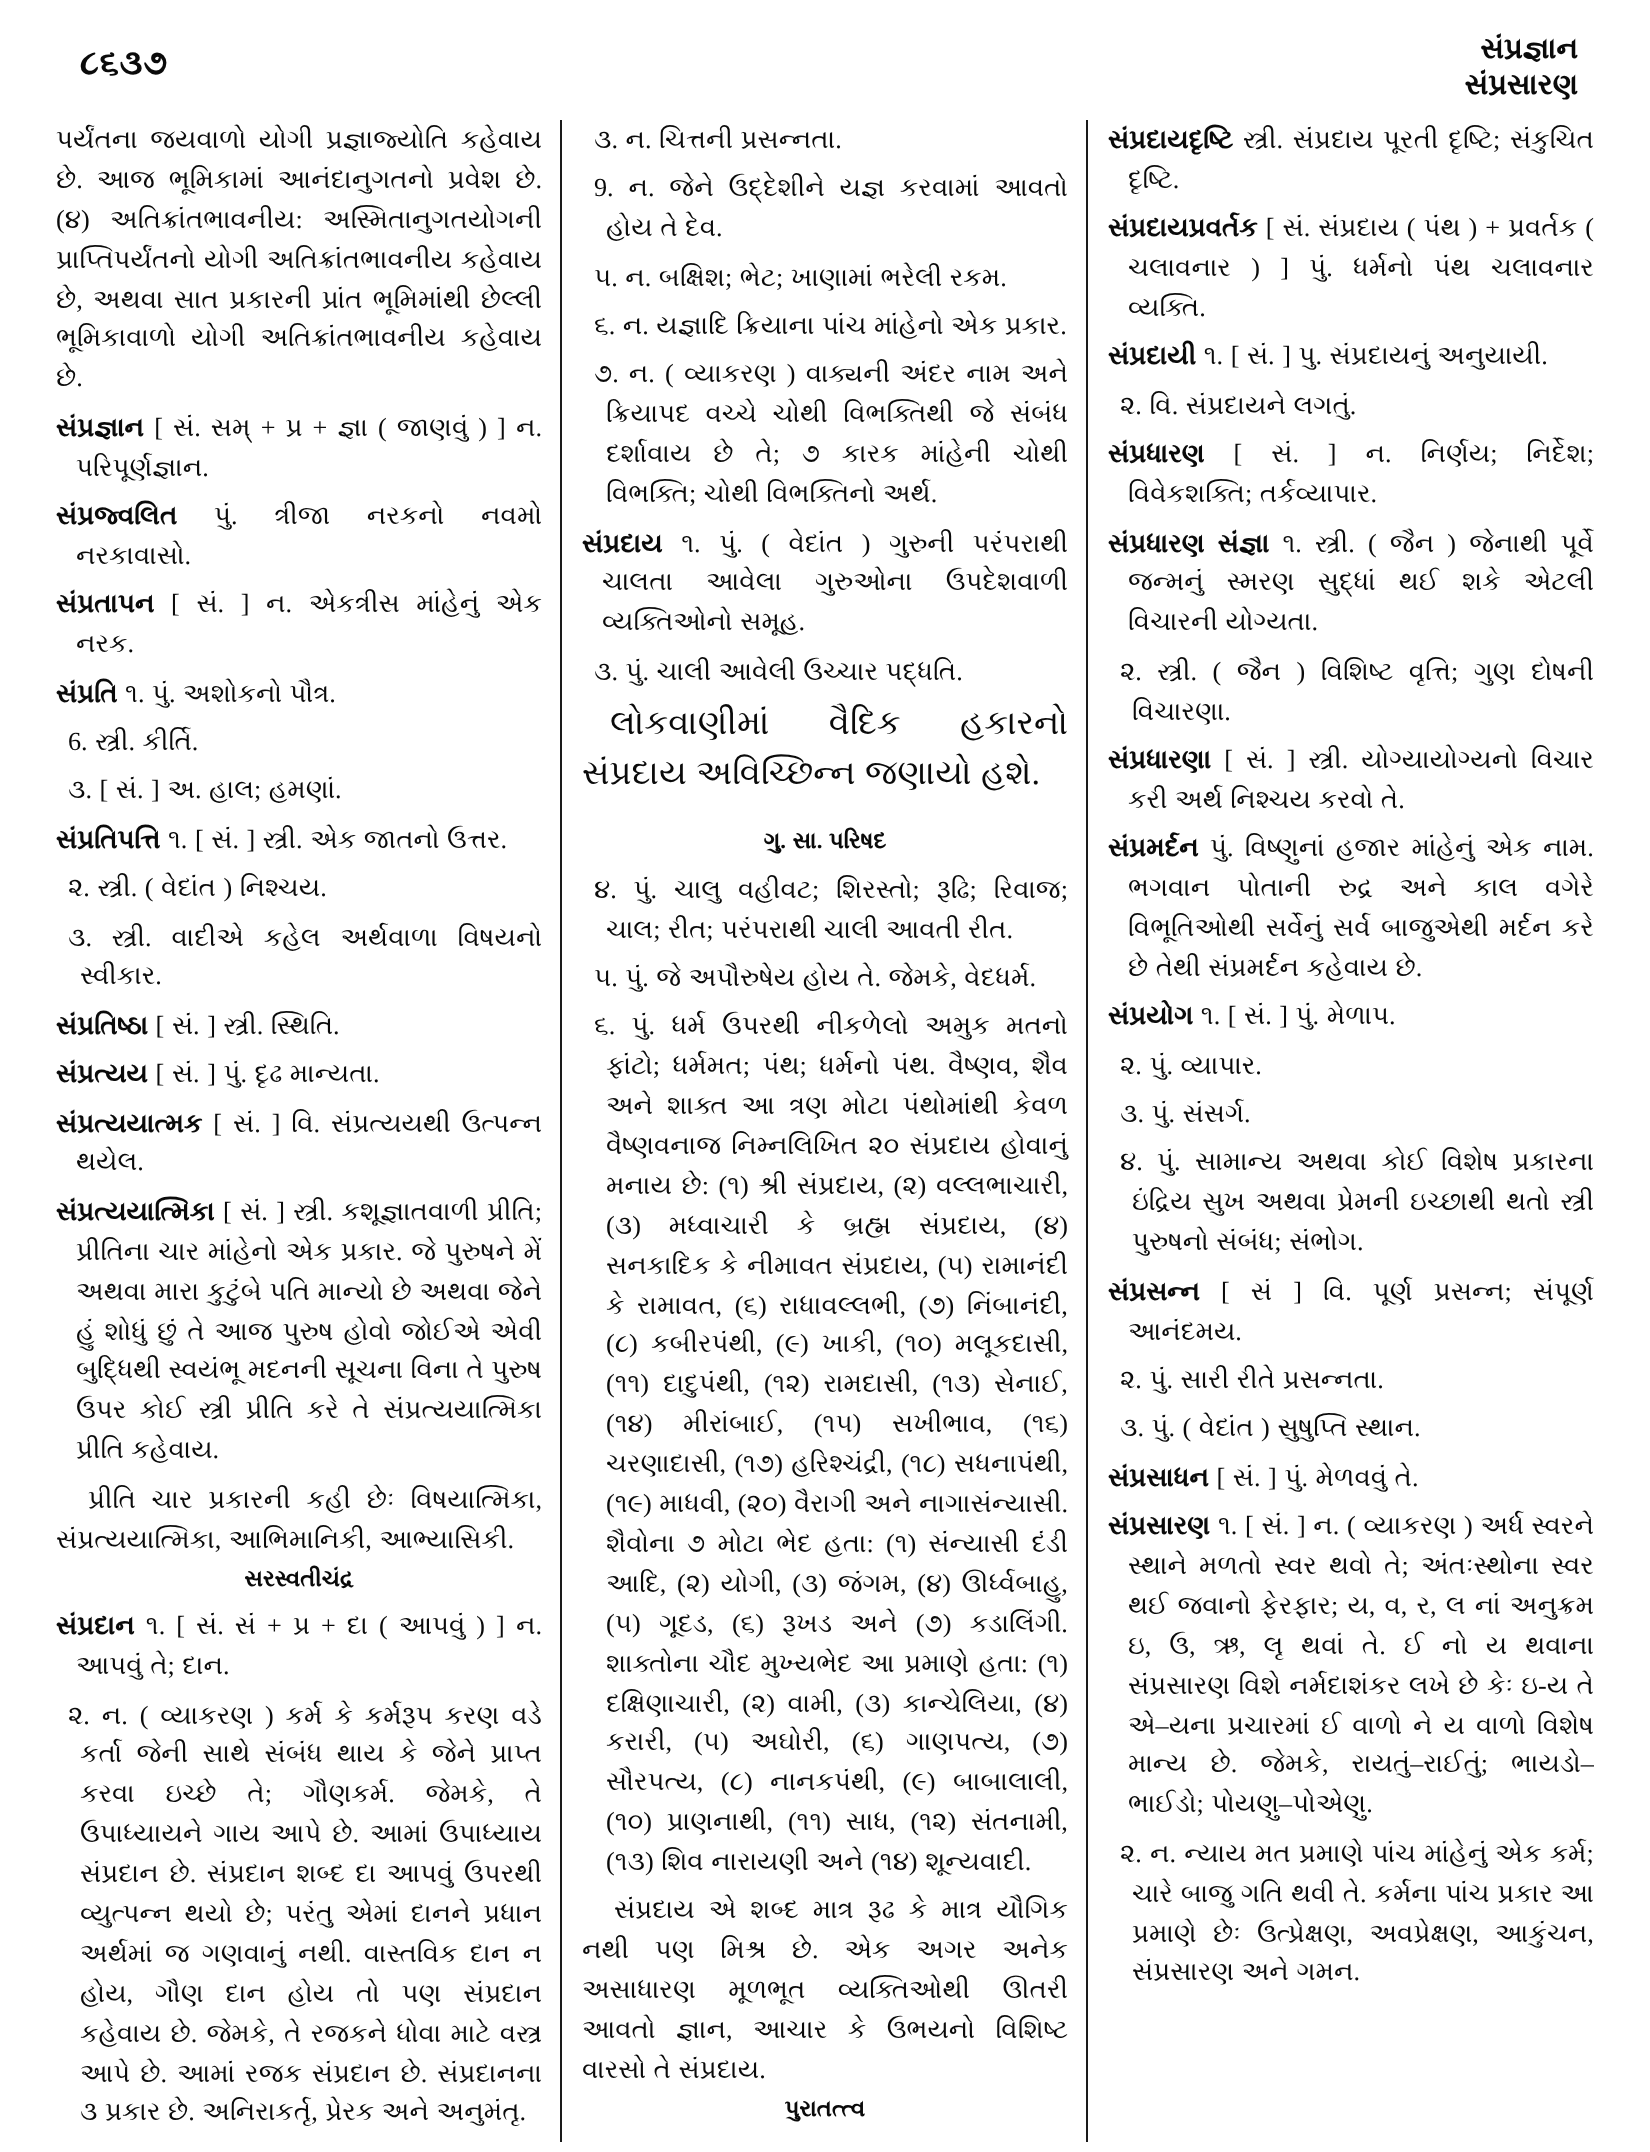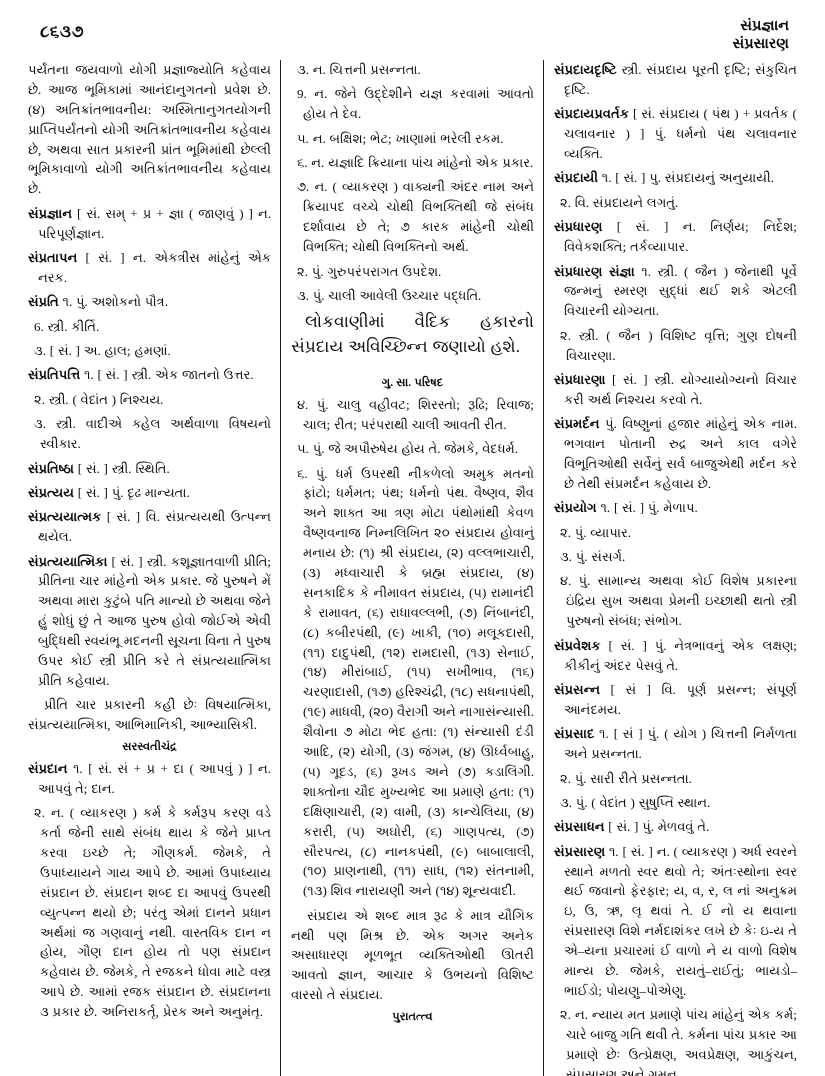--- a/index.html
+++ b/index.html
@@ -139,20 +139,21 @@
       <div>સંપ્રજ્ઞાન</div>
       <div>સંપ્રસારણ</div>
     </div>
   </div>
 
   <div class="columns">
     <div class="col rule-right">
       <div class="col-inner" id="col-1">
           <p class="first">પર્યંતના જયવાળો યોગી પ્રજ્ઞાજ્યોતિ કહેવાય છે. આજ ભૂમિકામાં આનંદાનુગતનો પ્રવેશ છે. (૪) અતિક્રાંતભાવનીય: અસ્મિતાનુગતયોગની પ્રાપ્તિપર્યંતનો યોગી અતિક્રાંતભાવનીય કહેવાય છે, અથવા સાત પ્રકારની પ્રાંત ભૂમિમાંથી છેલ્લી ભૂમિકાવાળો યોગી અતિક્રાંતભાવનીય કહેવાય છે.</p>
           <p class="entry"><span class="hw">સંપ્રજ્ઞાન</span><span> [ સં. સમ્ + પ્ર + જ્ઞા ( જાણવું ) ] ન. પરિપૂર્ણજ્ઞાન.</span></p>
+          <p class="entry"><span class="hw">સંપ્રજ્વલિત</span><span> પું. ત્રીજા નરકનો નવમો નરકાવાસો.</span></p>
           <p class="entry"><span class="hw">સંપ્રતાપન</span><span> [ સં. ] ન. એકત્રીસ માંહેનું એક નરક.</span></p>
           <p class="entry"><span class="hw">સંપ્રતિ</span><span> ૧. પું. અશોકનો પૌત્ર.</span></p>
           <p class="sense">6. સ્ત્રી. કીર્તિ.</p>
           <p class="sense">૩. [ સં. ] અ. હાલ; હમણાં.</p>
           <p class="entry"><span class="hw">સંપ્રતિપત્તિ</span><span> ૧. [ સં. ] સ્ત્રી. એક જાતનો ઉત્તર.</span></p>
           <p class="sense">૨. સ્ત્રી. ( વેદાંત ) નિશ્ચય.</p>
           <p class="sense">૩. સ્ત્રી. વાદીએ કહેલ અર્થવાળા વિષયનો સ્વીકાર.</p>
           <p class="entry"><span class="hw">સંપ્રતિષ્ઠા</span><span> [ સં. ] સ્ત્રી. સ્થિતિ.</span></p>
           <p class="entry"><span class="hw">સંપ્રત્યય</span><span> [ સં. ] પું. દૃઢ માન્યતા.</span></p>
           <p class="entry"><span class="hw">સંપ્રત્યયાત્મક</span><span> [ સં. ] વિ. સંપ્રત્યયથી ઉત્પન્ન થયેલ.</span></p>
@@ -163,21 +164,21 @@
           <p class="sense">૨. ન. ( વ્યાકરણ ) કર્મ કે કર્મરૂપ કરણ વડે કર્તા જેની સાથે સંબંધ થાય કે જેને પ્રાપ્ત કરવા ઇચ્છે તે; ગૌણકર્મ. જેમકે, તે ઉપાધ્યાયને ગાય આપે છે. આમાં ઉપાધ્યાય સંપ્રદાન છે. સંપ્રદાન શબ્દ દા આપવું ઉપરથી વ્યુત્પન્ન થયો છે; પરંતુ એમાં દાનને પ્રધાન અર્થમાં જ ગણવાનું નથી. વાસ્તવિક દાન ન હોય, ગૌણ દાન હોય તો પણ સંપ્રદાન કહેવાય છે. જેમકે, તે રજકને ધોવા માટે વસ્ત્ર આપે છે. આમાં રજક સંપ્રદાન છે. સંપ્રદાનના ૩ પ્રકાર છે. અનિરાકર્તૃ, પ્રેરક અને અનુમંતૃ.</p>
         </div>
     </div>
     <div class="col rule-right">
       <div class="col-inner" id="col-2">
           <p class="sense">૩. ન. ચિત્તની પ્રસન્નતા.</p>
           <p class="sense">9. ન. જેને ઉદ્દેશીને યજ્ઞ કરવામાં આવતો હોય તે દેવ.</p>
           <p class="sense">૫. ન. બક્ષિશ; ભેટ; ખાણામાં ભરેલી રકમ.</p>
           <p class="sense">૬. ન. યજ્ઞાદિ ક્રિયાના પાંચ માંહેનો એક પ્રકાર.</p>
           <p class="sense">૭. ન. ( વ્યાકરણ ) વાક્યની અંદર નામ અને ક્રિયાપદ વચ્ચે ચોથી વિભક્તિથી જે સંબંધ દર્શાવાય છે તે; ૭ કારક માંહેની ચોથી વિભક્તિ; ચોથી વિભક્તિનો અર્થ.</p>
-          <p class="sense">૨. પું. ગુરુપરંપરાગત ઉપદેશ.</p>
+          <p class="entry"><span class="hw">સંપ્રદાય</span><span> ૧. પું. ( વેદાંત ) ગુરુની પરંપરાથી ચાલતા આવેલા ગુરુઓના ઉપદેશવાળી વ્યક્તિઓનો સમૂહ.</span></p>
           <p class="sense">૩. પું. ચાલી આવેલી ઉચ્ચાર પદ્ધતિ.</p>
           <p class="quote">લોકવાણીમાં વૈદિક હકારનો સંપ્રદાય અવિચ્છિન્ન જણાયો હશે.</p>
           <div class="src">ગુ. સા. પરિષદ</div>
           <p class="sense">૪. પું. ચાલુ વહીવટ; શિરસ્તો; રૂઢિ; રિવાજ; ચાલ; રીત; પરંપરાથી ચાલી આવતી રીત.</p>
           <p class="sense">૫. પું. જે અપૌરુષેય હોય તે. જેમકે, વેદધર્મ.</p>
           <p class="sense">૬. પું. ધર્મ ઉપરથી નીકળેલો અમુક મતનો ફાંટો; ધર્મમત; પંથ; ધર્મનો પંથ. વૈષ્ણવ, શૈવ અને શાક્ત આ ત્રણ મોટા પંથોમાંથી કેવળ વૈષ્ણવનાજ નિમ્નલિખિત ૨૦ સંપ્રદાય હોવાનું મનાય છે: (૧) શ્રી સંપ્રદાય, (૨) વલ્લભાચારી, (૩) મધ્વાચારી કે બ્રહ્મ સંપ્રદાય, (૪) સનકાદિક કે નીમાવત સંપ્રદાય, (૫) રામાનંદી કે રામાવત, (૬) રાધાવલ્લભી, (૭) નિંબાનંદી, (૮) કબીરપંથી, (૯) ખાકી, (૧૦) મલૂકદાસી, (૧૧) દાદુપંથી, (૧૨) રામદાસી, (૧૩) સેનાઈ, (૧૪) મીરાંબાઈ, (૧૫) સખીભાવ, (૧૬) ચરણાદાસી, (૧૭) હરિશ્ચંદ્રી, (૧૮) સધનાપંથી, (૧૯) માધવી, (૨૦) વૈરાગી અને નાગાસંન્યાસી. શૈવોના ૭ મોટા ભેદ હતા: (૧) સંન્યાસી દંડી આદિ, (૨) યોગી, (૩) જંગમ, (૪) ઊર્ધ્વબાહુ, (૫) ગૂદડ, (૬) રૂખડ અને (૭) કડાલિંગી. શાક્તોના ચૌદ મુખ્યભેદ આ પ્રમાણે હતા: (૧) દક્ષિણાચારી, (૨) વામી, (૩) કાન્ચેલિયા, (૪) કરારી, (૫) અઘોરી, (૬) ગાણપત્ય, (૭) સૌરપત્ય, (૮) નાનકપંથી, (૯) બાબાલાલી, (૧૦) પ્રાણનાથી, (૧૧) સાધ, (૧૨) સંતનામી, (૧૩) શિવ નારાયણી અને (૧૪) શૂન્યવાદી.</p>
           <p class="note">સંપ્રદાય એ શબ્દ માત્ર રૂઢ કે માત્ર યૌગિક નથી પણ મિશ્ર છે. એક અગર અનેક અસાધારણ મૂળભૂત વ્યક્તિઓથી ઊતરી આવતો જ્ઞાન, આચાર કે ઉભયનો વિશિષ્ટ વારસો તે સંપ્રદાય.</p>
           <div class="src">પુરાતત્ત્વ</div>
         </div>
     </div>
@@ -189,23 +190,21 @@
           <p class="sense">૨. વિ. સંપ્રદાયને લગતું.</p>
           <p class="entry"><span class="hw">સંપ્રધારણ</span><span> [ સં. ] ન. નિર્ણય; નિર્દેશ; વિવેકશક્તિ; તર્કવ્યાપાર.</span></p>
           <p class="entry"><span class="hw">સંપ્રધારણ સંજ્ઞા</span><span> ૧. સ્ત્રી. ( જૈન ) જેનાથી પૂર્વે જન્મનું સ્મરણ સુદ્ધાં થઈ શકે એટલી વિચારની યોગ્યતા.</span></p>
           <p class="sense">૨. સ્ત્રી. ( જૈન ) વિશિષ્ટ વૃત્તિ; ગુણ દોષની વિચારણા.</p>
           <p class="entry"><span class="hw">સંપ્રધારણા</span><span> [ સં. ] સ્ત્રી. યોગ્યાયોગ્યનો વિચાર કરી અર્થ નિશ્ચય કરવો તે.</span></p>
           <p class="entry"><span class="hw">સંપ્રમર્દન</span><span> પું. વિષ્ણુનાં હજાર માંહેનું એક નામ. ભગવાન પોતાની રુદ્ર અને કાલ વગેરે વિભૂતિઓથી સર્વેનું સર્વ બાજુએથી મર્દન કરે છે તેથી સંપ્રમર્દન કહેવાય છે.</span></p>
           <p class="entry"><span class="hw">સંપ્રયોગ</span><span> ૧. [ સં. ] પું. મેળાપ.</span></p>
           <p class="sense">૨. પું. વ્યાપાર.</p>
           <p class="sense">૩. પું. સંસર્ગ.</p>
           <p class="sense">૪. પું. સામાન્ય અથવા કોઈ વિશેષ પ્રકારના ઇંદ્રિય સુખ અથવા પ્રેમની ઇચ્છાથી થતો સ્ત્રી પુરુષનો સંબંધ; સંભોગ.</p>
-          <p class="entry"><span class="hw">સંપ્રવેશક</span><span> [ સં. ] પું. નેત્રભાવનું એક લક્ષણ; કીકીનું અંદર પેસવું તે.</span></p>
           <p class="entry"><span class="hw">સંપ્રસન્ન</span><span> [ સં ] વિ. પૂર્ણ પ્રસન્ન; સંપૂર્ણ આનંદમય.</span></p>
-          <p class="entry"><span class="hw">સંપ્રસાદ</span><span> ૧. [ સં ] પું. ( યોગ ) ચિત્તની નિર્મળતા અને પ્રસન્નતા.</span></p>
           <p class="sense">૨. પું. સારી રીતે પ્રસન્નતા.</p>
           <p class="sense">૩. પું. ( વેદાંત ) સુષુપ્તિ સ્થાન.</p>
           <p class="entry"><span class="hw">સંપ્રસાધન</span><span> [ સં. ] પું. મેળવવું તે.</span></p>
           <p class="entry"><span class="hw">સંપ્રસારણ</span><span> ૧. [ સં. ] ન. ( વ્યાકરણ ) અર્ધ સ્વરને સ્થાને મળતો સ્વર થવો તે; અંતઃસ્થોના સ્વર થઈ જવાનો ફેરફાર; ય, વ, ર, લ નાં અનુક્રમ ઇ, ઉ, ઋ, લૃ થવાં તે. ઈ નો ય થવાના સંપ્રસારણ વિશે નર્મદાશંકર લખે છે કેઃ ઇ-ય તે એ–યના પ્રચારમાં ઈ વાળો ને ય વાળો વિશેષ માન્ય છે. જેમકે, રાયતું–રાઈતું; ભાયડો–ભાઈડો; પોયણુ–પોએણુ.</span></p>
           <p class="sense">૨. ન. ન્યાય મત પ્રમાણે પાંચ માંહેનું એક કર્મ; ચારે બાજુ ગતિ થવી તે. કર્મના પાંચ પ્રકાર આ પ્રમાણે છેઃ ઉત્પ્રેક્ષણ, અવપ્રેક્ષણ, આકુંચન, સંપ્રસારણ અને ગમન.</p>
         </div>
     </div>
   </div>
 
 </div>

